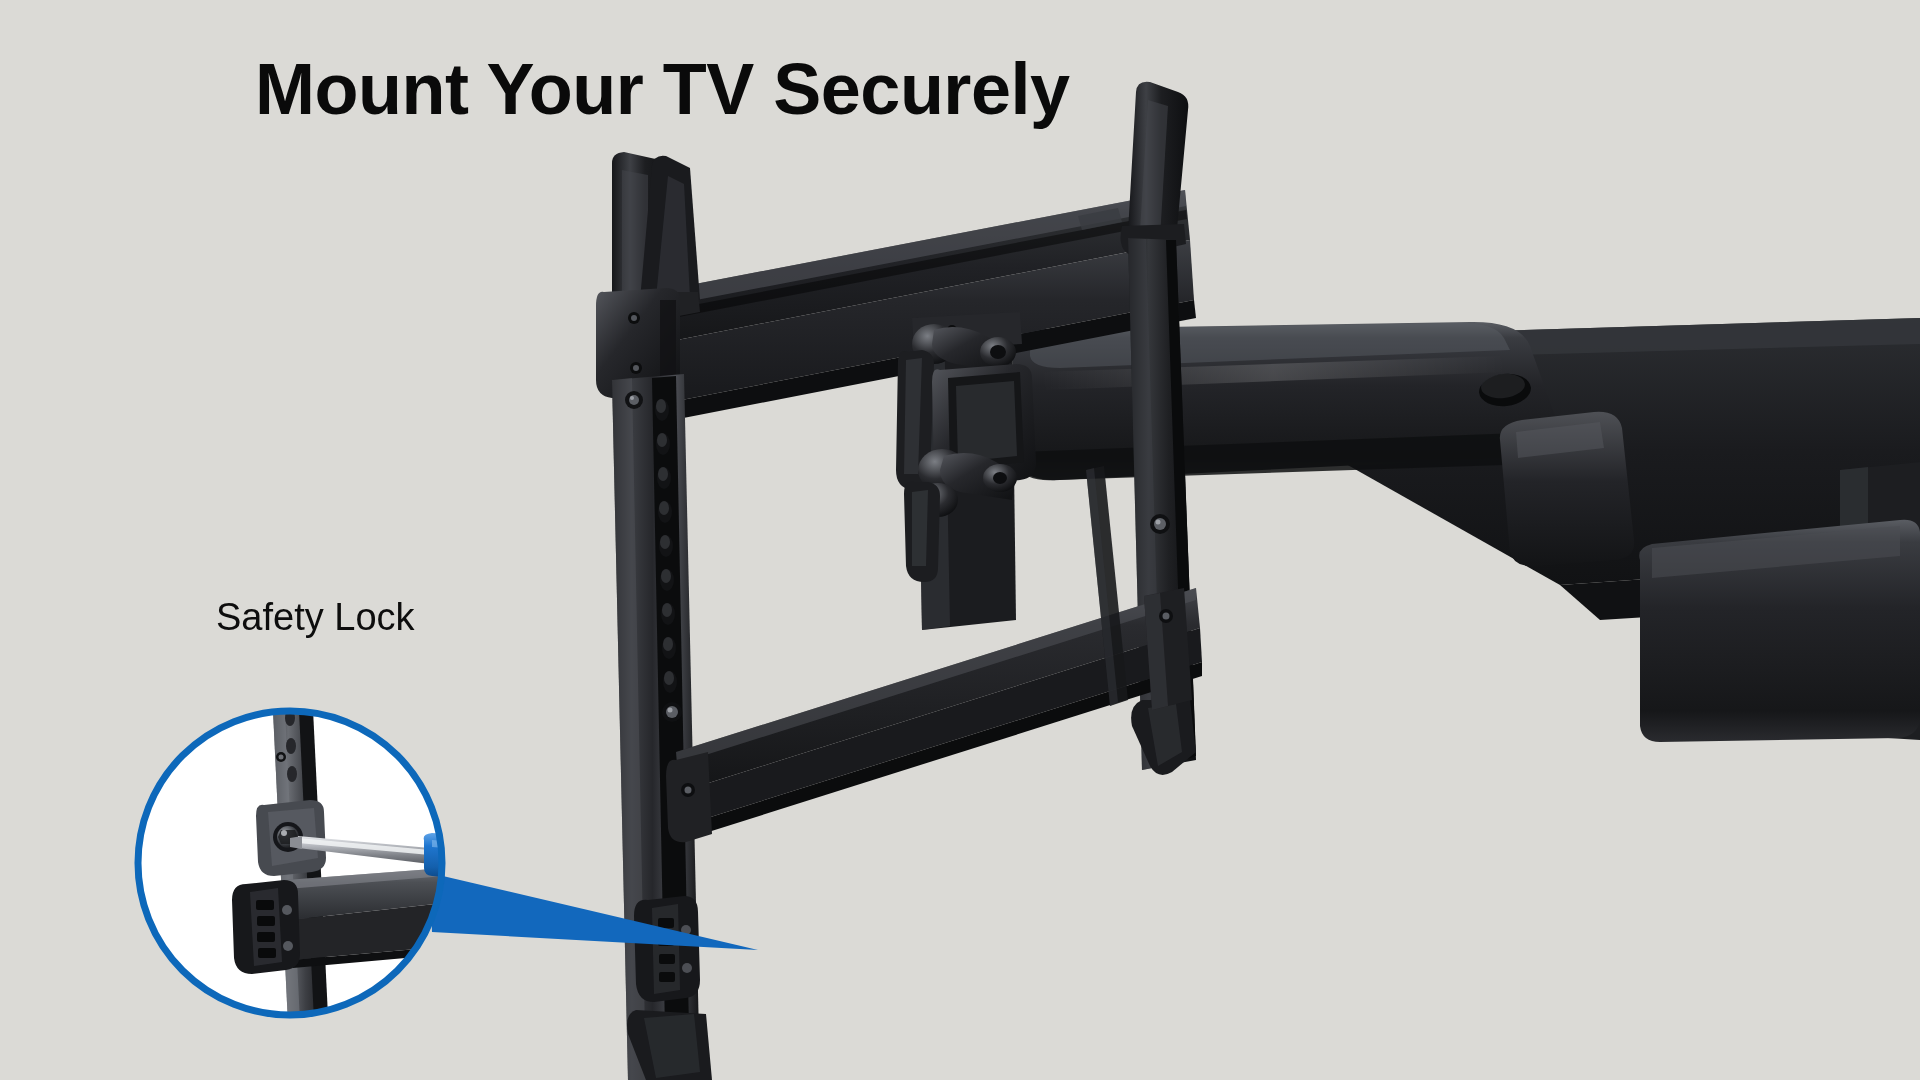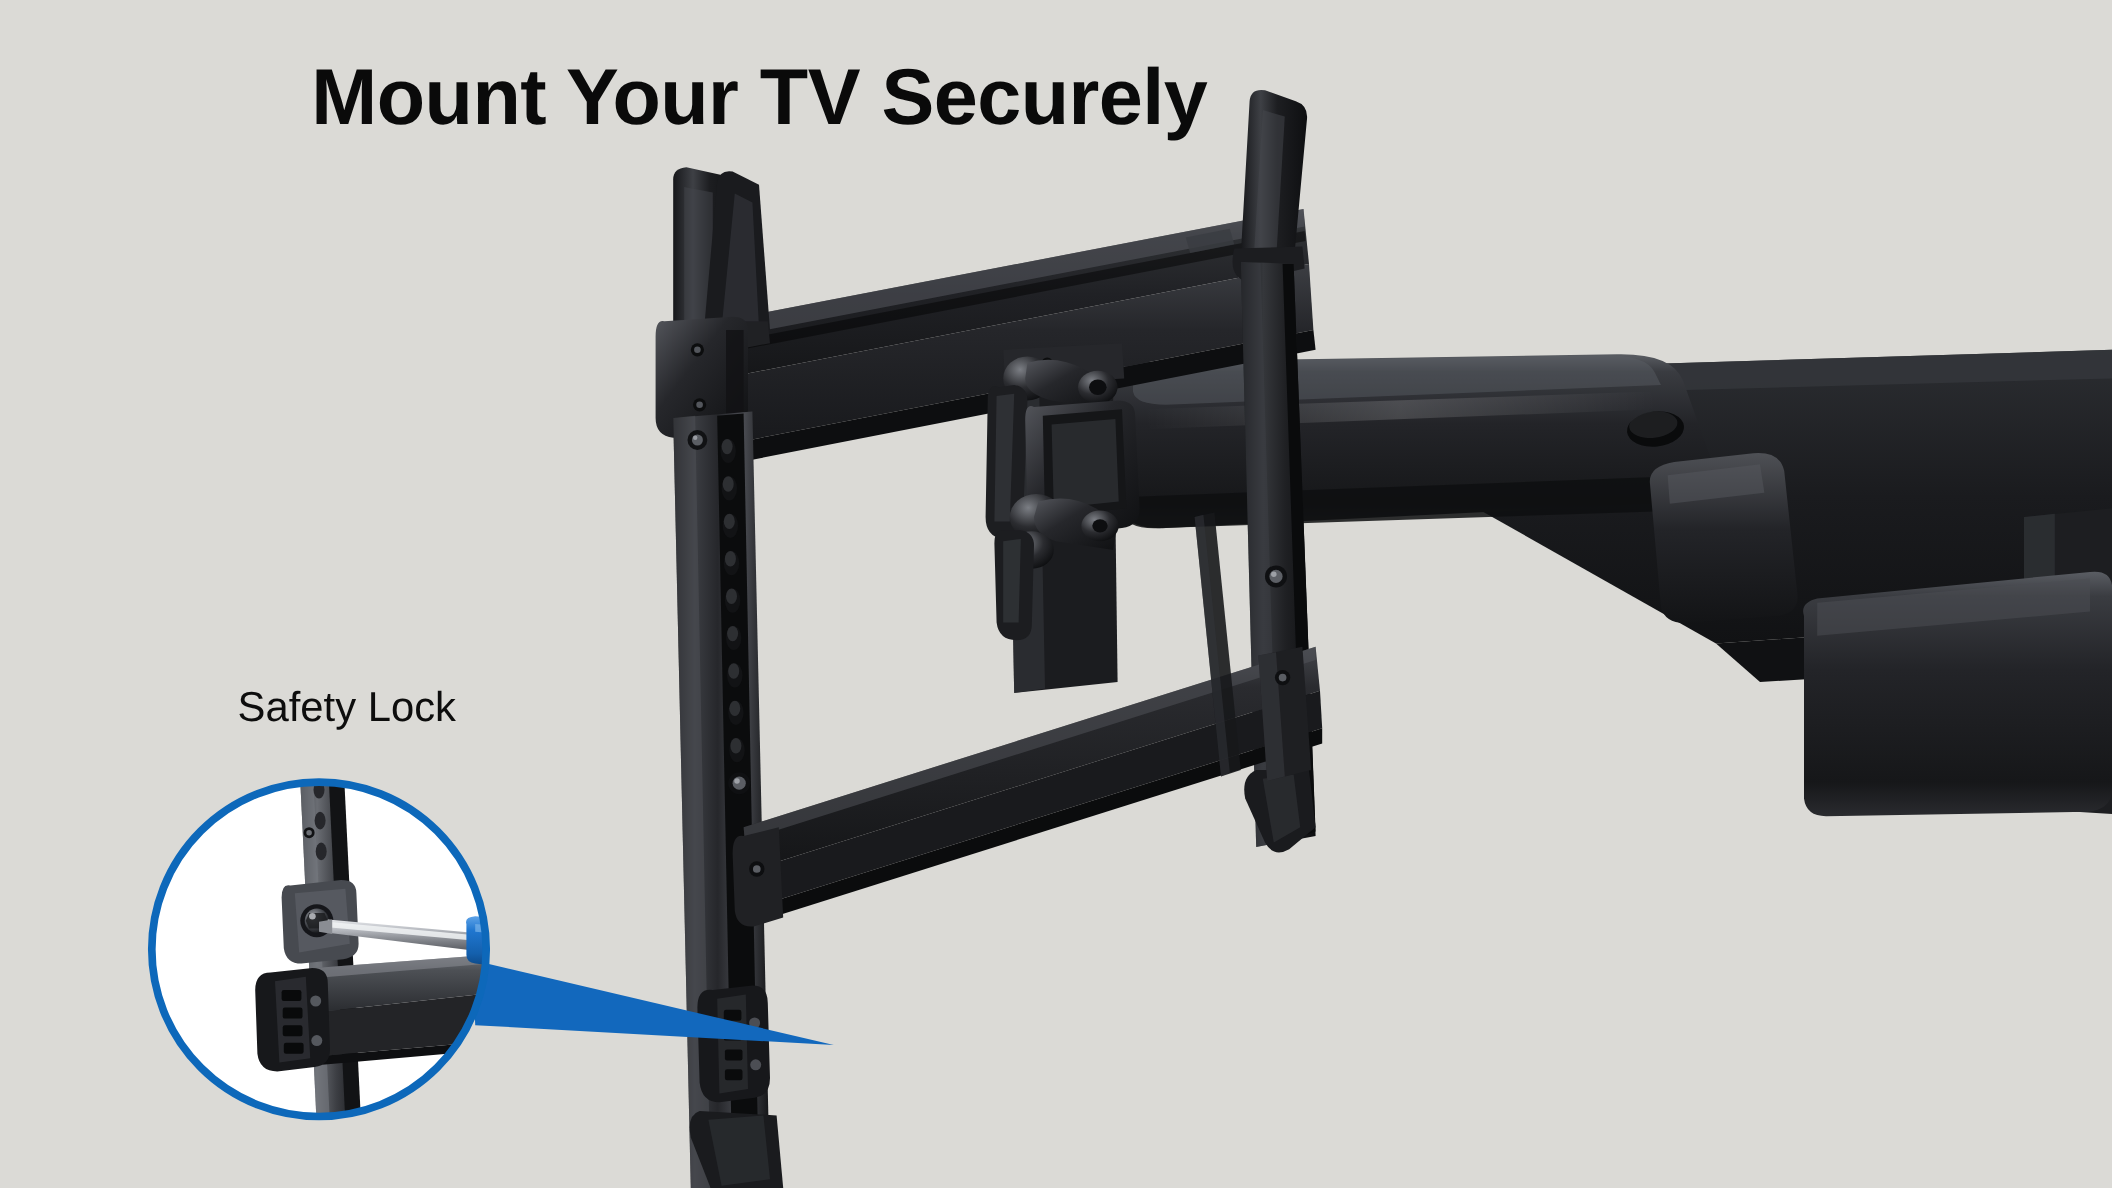--- a/index.html
+++ b/index.html
@@ -23,26 +23,25 @@
     position: absolute;
     left: 255px;
     top: 52px;
     font-family: "Liberation Sans", sans-serif;
     font-weight: bold;
     font-size: 72px;
     letter-spacing: -0.5px;
     color: #0a0a0a;
     white-space: nowrap;
     line-height: 1.05;
-    margin-left: 28px;
   }
   #callout-label {
     position: absolute;
     left: 216px;
-    top: 622px;
+    top: 596px;
     font-family: "Liberation Sans", sans-serif;
     font-weight: normal;
     font-size: 38px;
     color: #0d0d0d;
     white-space: nowrap;
     letter-spacing: 0px;
   }
   svg.layer {
     position: absolute;
     left: 0;

